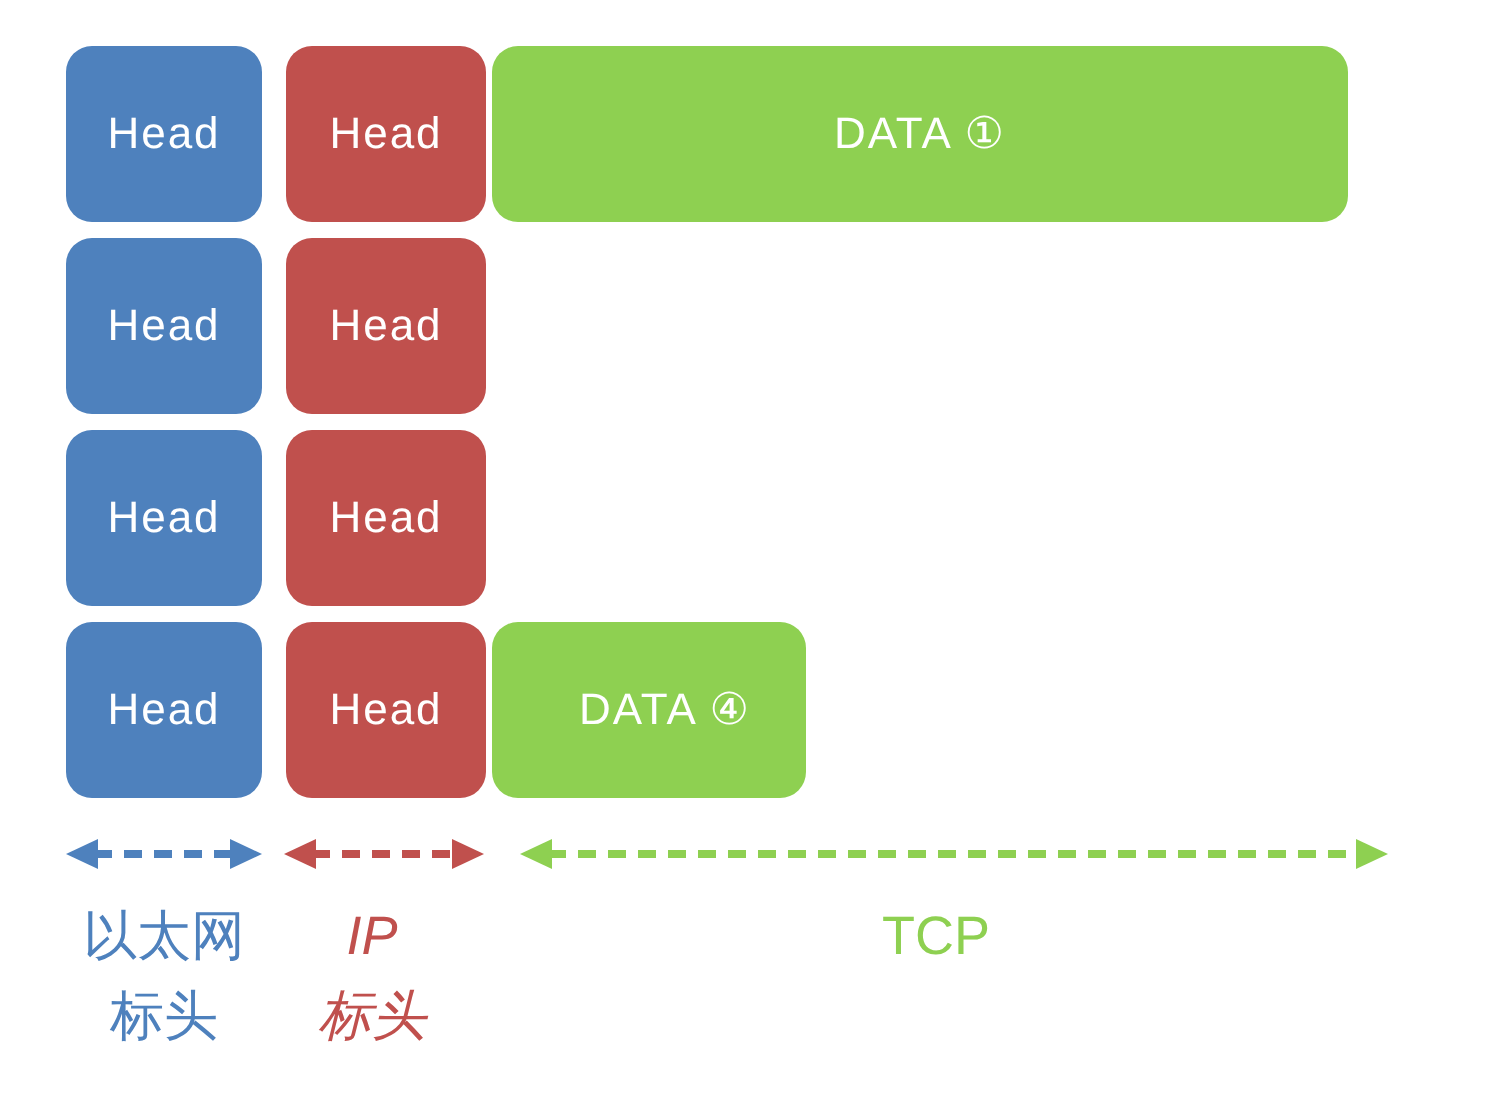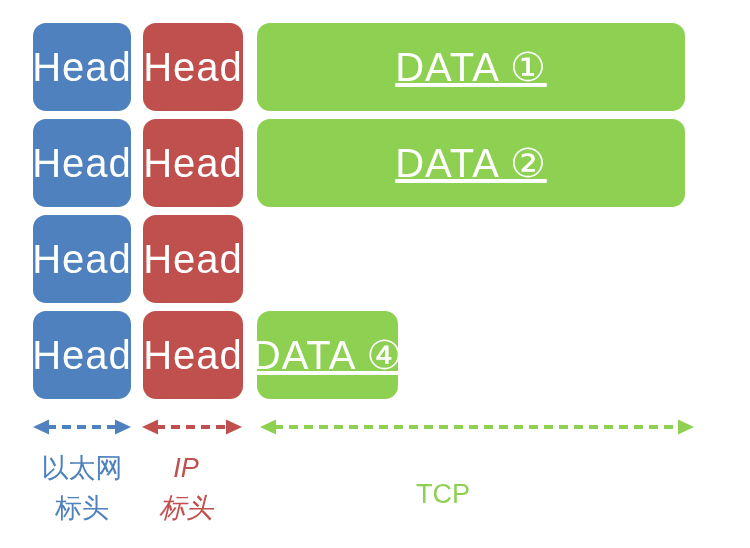--- a/index.html
+++ b/index.html
@@ -9,31 +9,31 @@
     height: 548px;
     background: var(--background, #ffffff);
     overflow: hidden;
     font-family: "Liberation Sans", "DejaVu Sans", sans-serif;
   }
   .block {
     position: absolute;
     height: 88px;
     border-radius: 13px;
     color: var(--block-text, #ffffff);
-    font-size: 40px;
+    font-size: 22px;
     display: flex;
     align-items: center;
     justify-content: center;
     white-space: nowrap;
     letter-spacing: 1px;
   }
   .col-eth  { left: 33px;  width: 98px;  background: var(--ethernet-blue, #4E81BD); }
   .col-ip   { left: 143px; width: 100px; background: var(--ip-red, #C0504D); }
-  .col-data { left: 257px; width: 428px; background: var(--tcp-green, #8ED051); text-decoration: underline; }
-  .col-data.short { width: 141px; }
+  .col-data { left: 246px; width: 428px; background: var(--tcp-green, #8ED051); }
+  .col-data.short { width: 141px; padding-left: 16px; }
   .row-1 { top: 23px; }
   .row-2 { top: 119px; }
   .row-3 { top: 215px; }
   .row-4 { top: 311px; }
 
   .arrow { position: absolute; top: 417px; height: 20px; }
   .arrow svg { display: block; }
   .arrow-eth  line    { stroke: var(--ethernet-blue, #4E81BD); }
   .arrow-eth  polygon { fill:   var(--ethernet-blue, #4E81BD); }
   .arrow-ip   line    { stroke: var(--ip-red, #C0504D); }
@@ -44,34 +44,33 @@
 
   .legend {
     position: absolute;
     top: 448px;
     text-align: center;
     font-size: 27px;
     line-height: 40px;
   }
   .legend-eth { left: 33px;  width: 98px;  color: var(--ethernet-blue, #4E81BD); }
   .legend-ip  { left: 136px; width: 100px; color: var(--ip-red, #C0504D); font-style: italic; }
-  .legend-tcp { left: 243px; width: 400px; color: var(--tcp-green, #8ED051); margin-top: 26px; }
+  .legend-tcp { left: 268px; width: 400px; color: var(--tcp-green, #8ED051); }
 </style>
 </head>
 <body>
 
 <div class="stage">
 
   <div class="block col-eth row-1">Head</div>
   <div class="block col-ip row-1">Head</div>
   <div class="block col-data row-1">DATA ①</div>
 
   <div class="block col-eth row-2">Head</div>
   <div class="block col-ip row-2">Head</div>
-  <div class="block col-data row-2">DATA ②</div>
 
   <div class="block col-eth row-3">Head</div>
   <div class="block col-ip row-3">Head</div>
 
   <div class="block col-eth row-4">Head</div>
   <div class="block col-ip row-4">Head</div>
   <div class="block col-data short row-4">DATA ④</div>
 
   <div class="arrow arrow-eth" style="left:33px">
     <svg width="98" height="20" viewBox="0 0 98 20">

